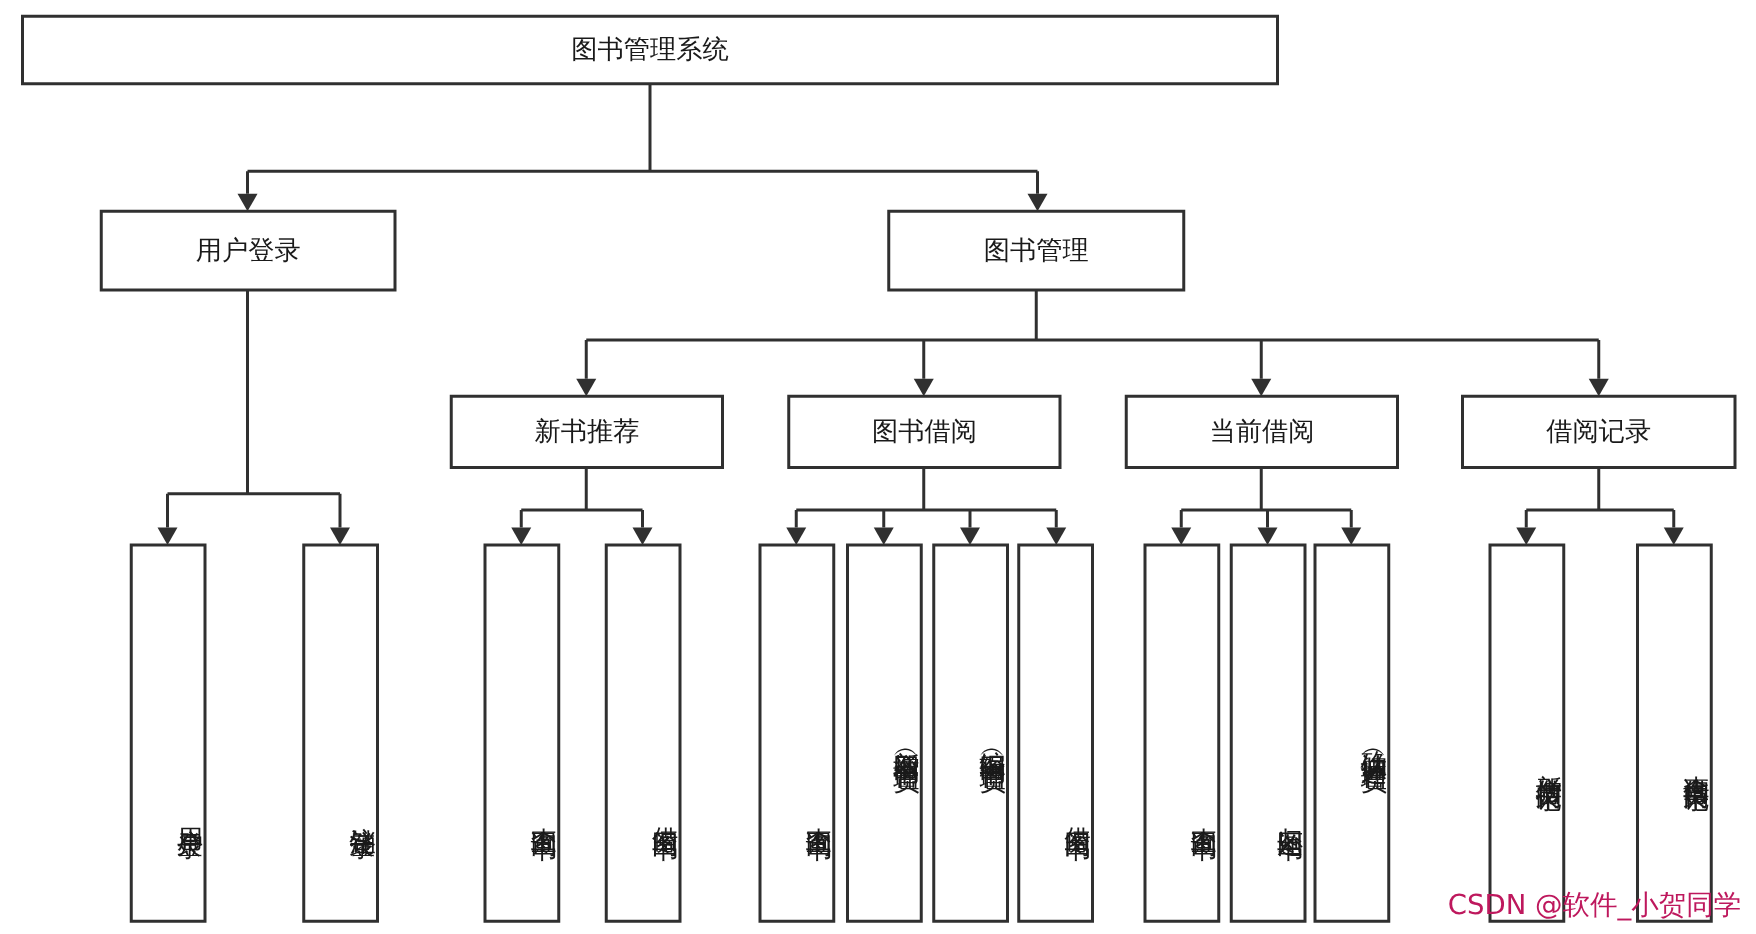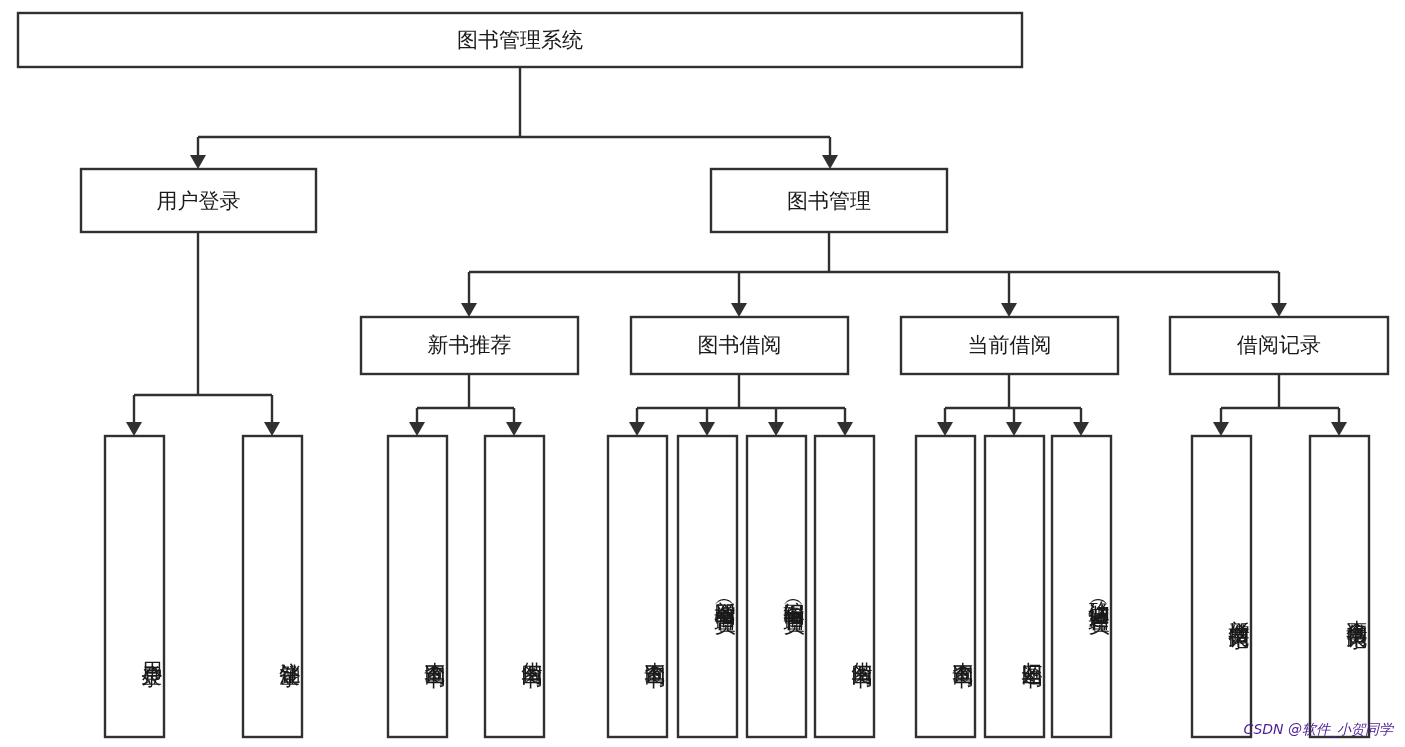--- a/index.html
+++ b/index.html
@@ -67,24 +67,23 @@
     display: flex;
     align-items: flex-start;
     justify-content: center;
     pointer-events: none;
   }
   .watermark {
     position: absolute;
     right: 12px;
     bottom: 8px;
     font-family: "DejaVu Sans", "Liberation Sans", sans-serif;
-    font-size: 14px;
-    color: #4c1d95;
+    font-size: 22px;
+    color: #be185d;
     white-space: nowrap;
-    font-style: italic;
   }
 </style>
 </head>
 <body>
 
 <div id="diagram-root">
 
   <svg id="flow" viewBox="0 0 1405 747">
     <defs>
       <marker id="arrow" viewBox="0 0 12 14" refX="6" refY="13" markerWidth="12" markerHeight="14" orient="auto-start-reverse" markerUnits="userSpaceOnUse">

